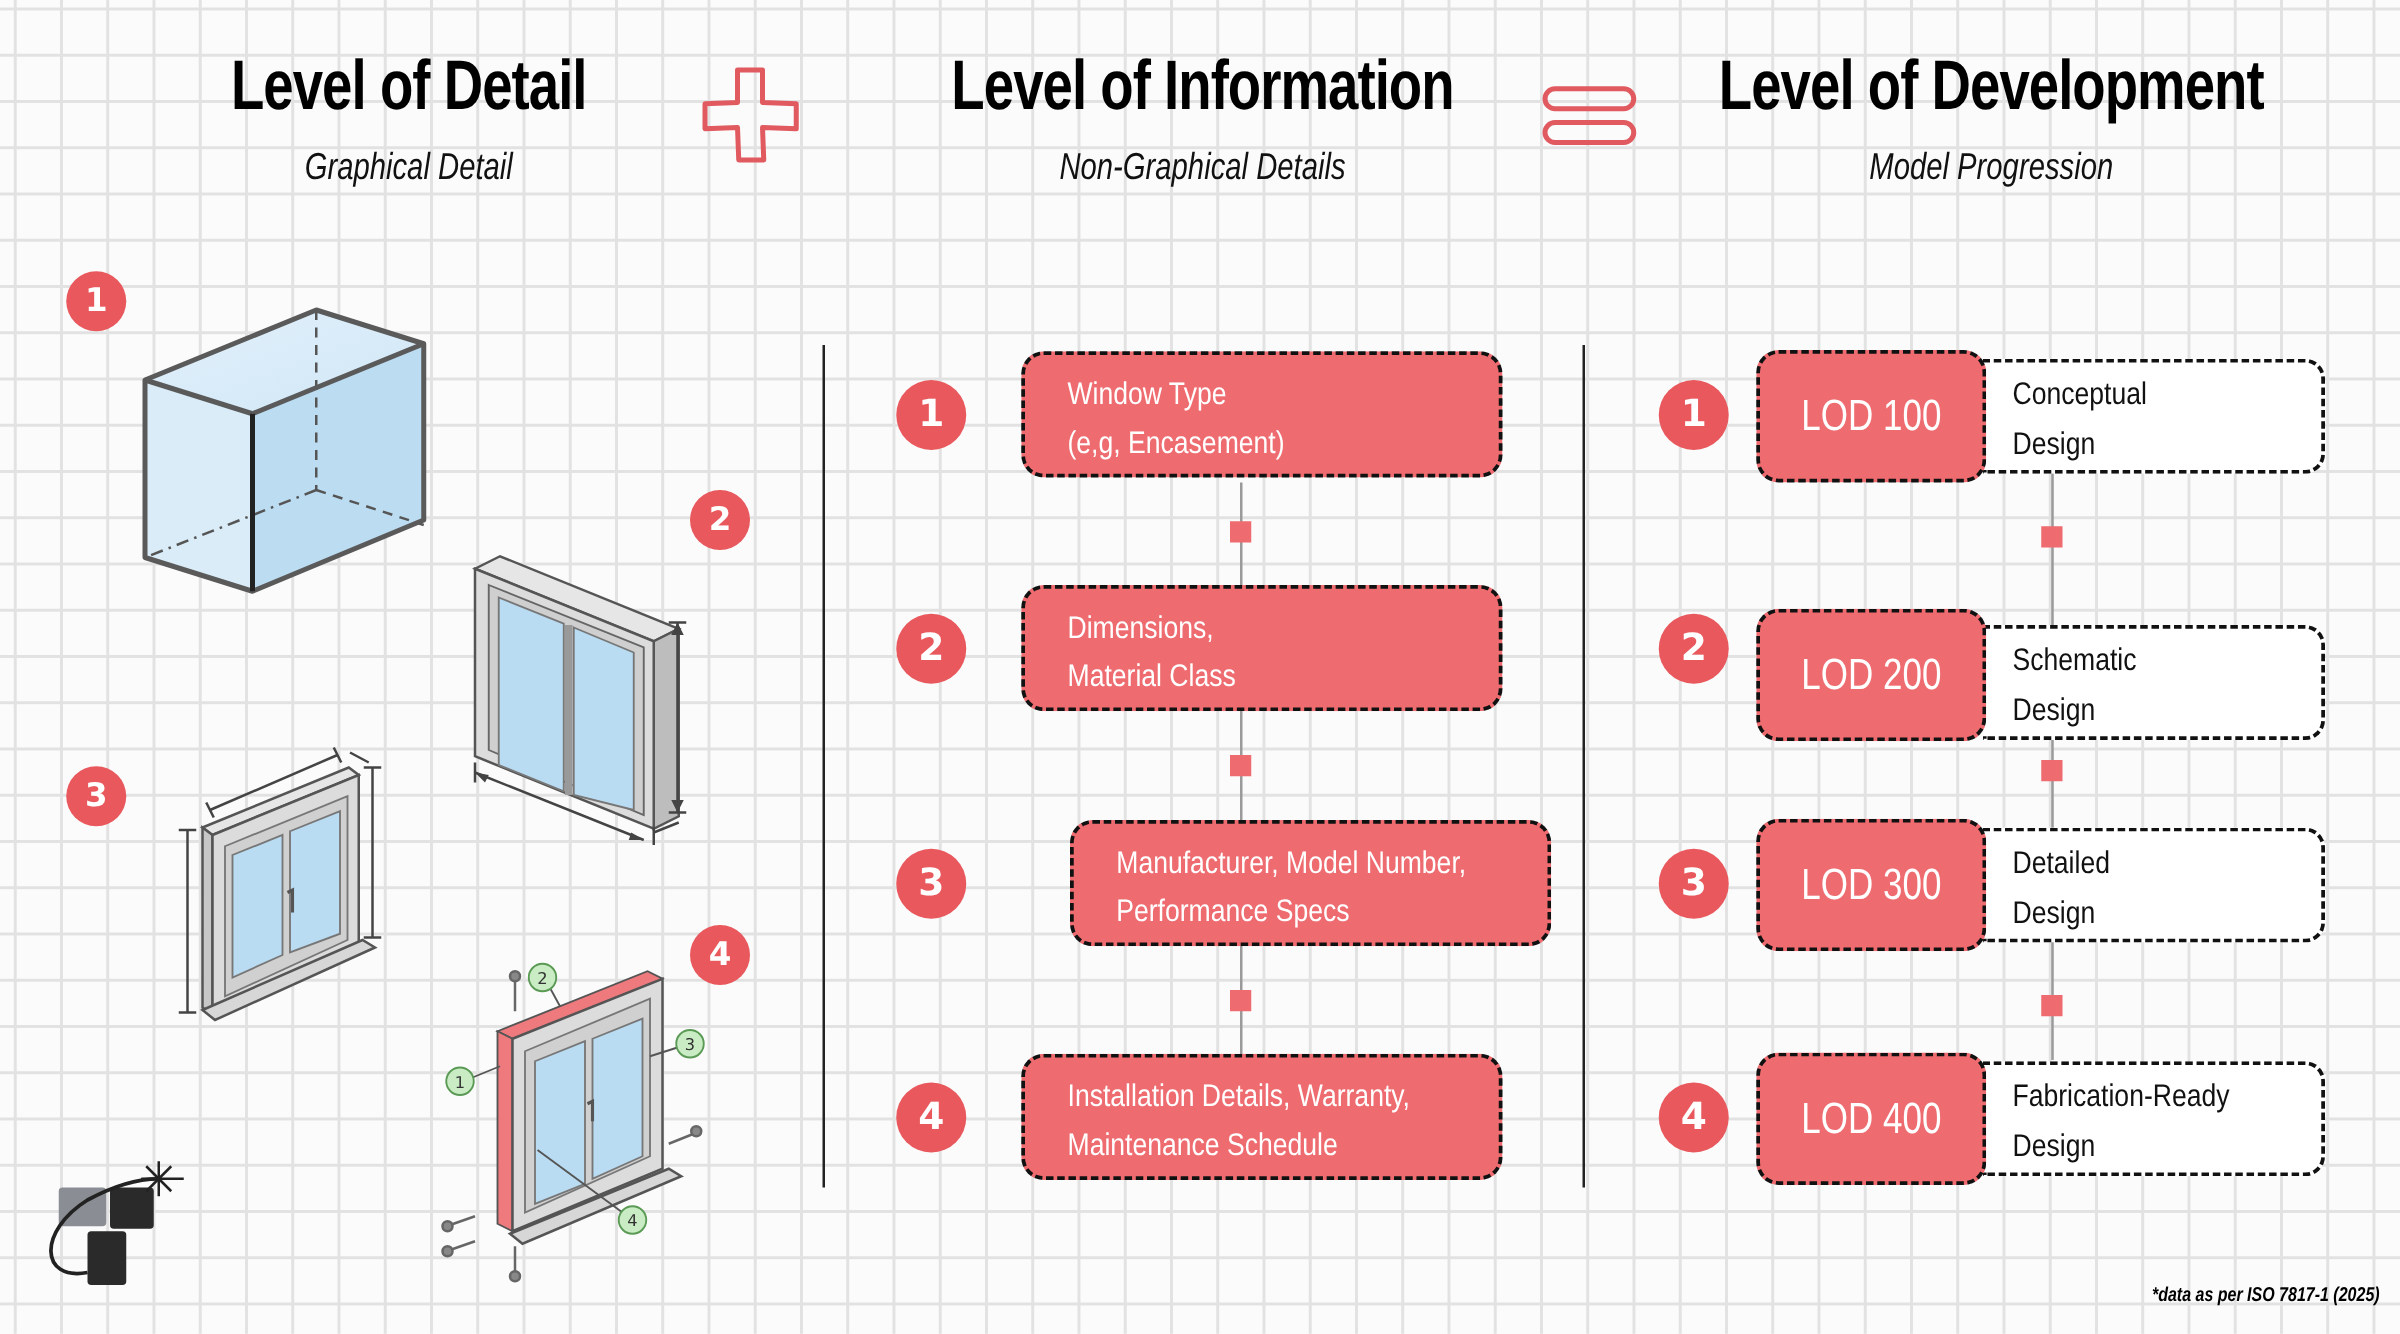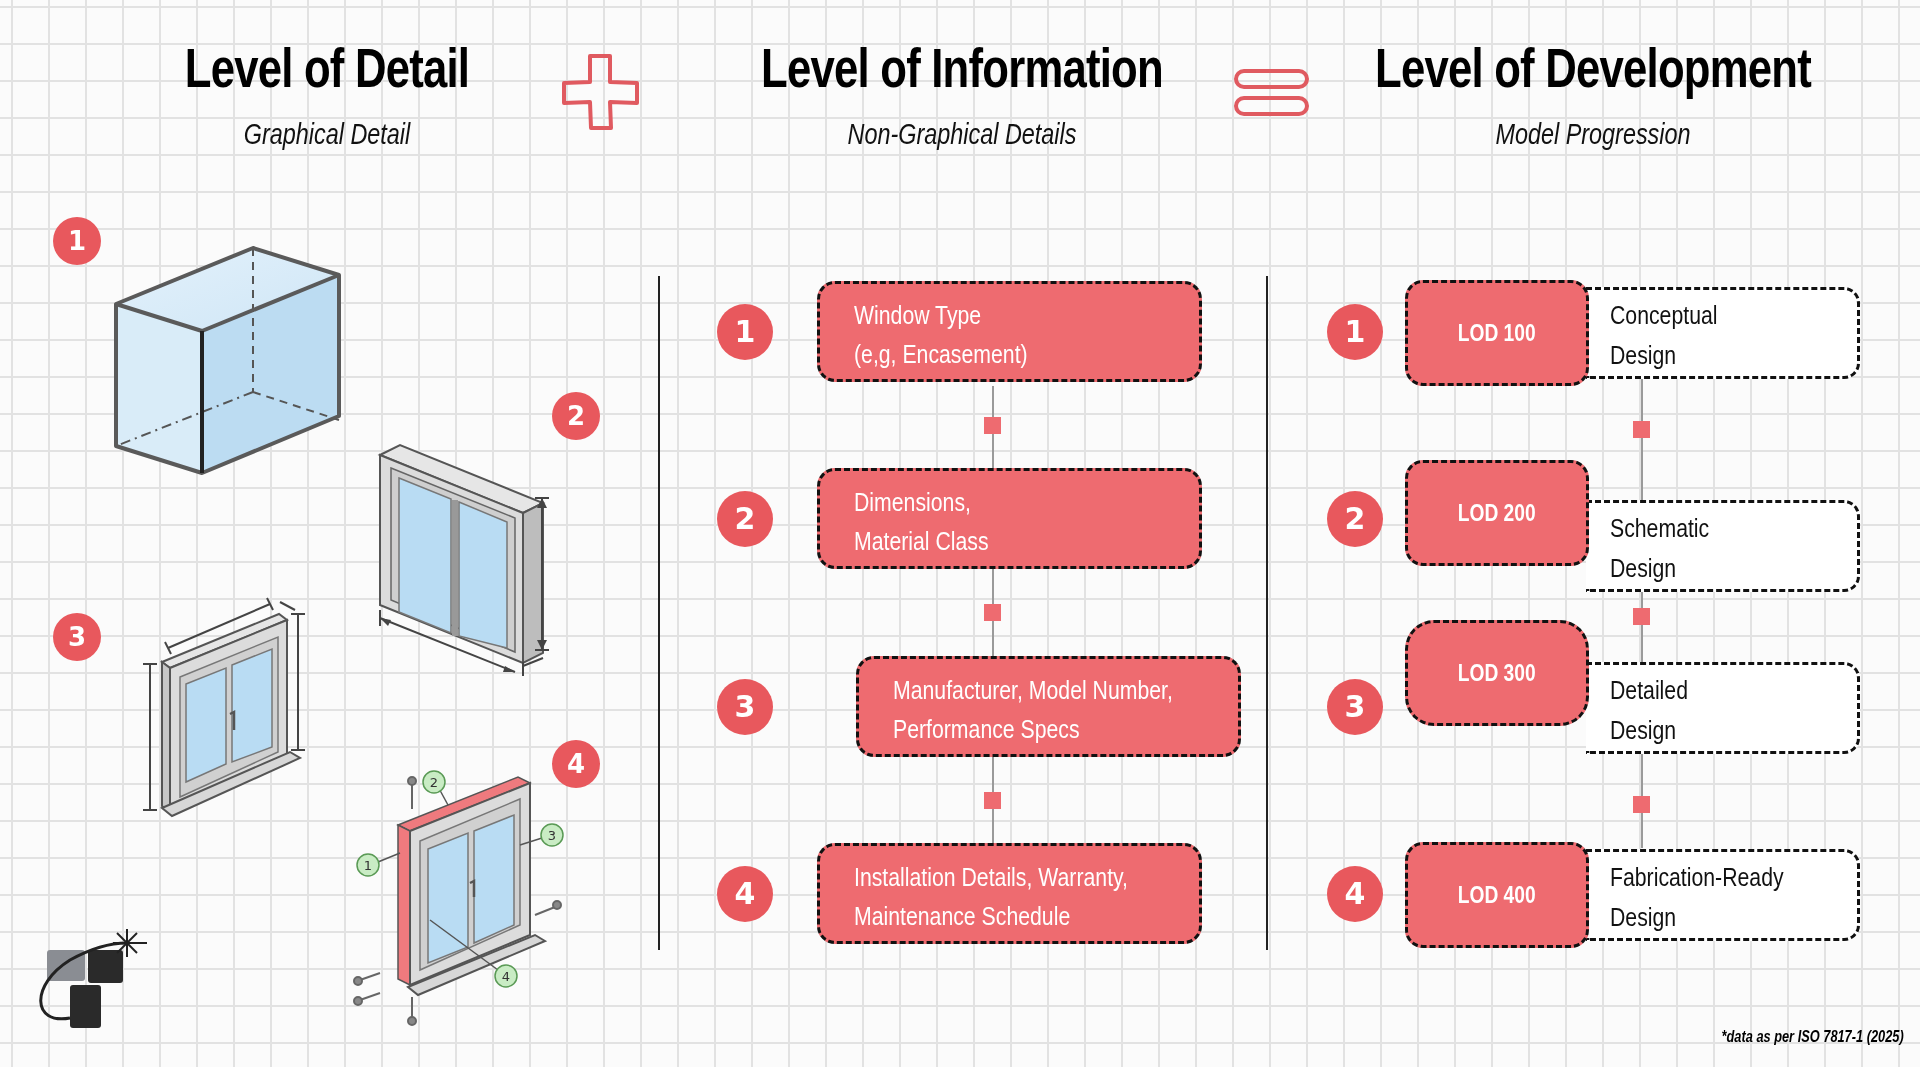--- a/index.html
+++ b/index.html
@@ -46,23 +46,23 @@
     transform:scaleX(0.85); transform-origin:left center;
     line-height:30px;
   }
   .info-box .l1 { top:16px; }
   .info-box .l2 { top:55px; }
   .connector { position:absolute; width:2px; background:#9a9a9a; }
   .conn-sq { position:absolute; width:17px; height:17px; background:#ee6b70; }
   .lod-box {
     position:absolute; left:1405px; width:184px; height:106px;
     background:#ee6b70; border:3px dashed #111; border-radius:18px;
-    box-sizing:border-box; color:#fff; font-weight:bold;
+    box-sizing:border-box; color:#fff; font-weight:normal;
     display:flex; align-items:center; justify-content:center;
-    font-size:24px; z-index:2;
+    font-size:35px; z-index:2;
   }
   .lod-box span { transform:scaleX(0.8); white-space:nowrap; display:inline-block; }
   .desc-box {
     position:absolute; left:1586px; width:274px; height:92px;
     background:#fff; border:3px dashed #111; border-left:none;
     border-radius:0 16px 16px 0; box-sizing:border-box; z-index:1;
   }
   .desc-box .line {
     position:absolute; left:24px; font-size:25px; color:#111; white-space:nowrap;
     transform:scaleX(0.85); transform-origin:left center; line-height:30px;
@@ -257,30 +257,30 @@
 <div class="num" style="left:1327px;top:304px;">1</div>
 <div class="lod-box" style="top:280px;">
   <span>LOD 100</span>
 </div>
 <div class="desc-box" style="top:287px;">
   <span class="line l1">Conceptual</span>
   <span class="line l2">Design</span>
 </div>
 
 <div class="num" style="left:1327px;top:491px;">2</div>
-<div class="lod-box" style="top:460px;">
+<div class="lod-box" style="top:487px;">
   <span>LOD 200</span>
 </div>
 <div class="desc-box" style="top:500px;">
   <span class="line l1">Schematic</span>
   <span class="line l2">Design</span>
 </div>
 
 <div class="num" style="left:1327px;top:679px;">3</div>
-<div class="lod-box" style="top:620px;border-radius:29px;">
+<div class="lod-box" style="top:655px;">
   <span>LOD 300</span>
 </div>
 <div class="desc-box" style="top:662px;">
   <span class="line l1">Detailed</span>
   <span class="line l2">Design</span>
 </div>
 
 <div class="num" style="left:1327px;top:866px;">4</div>
 <div class="lod-box" style="top:842px;">
   <span>LOD 400</span>

